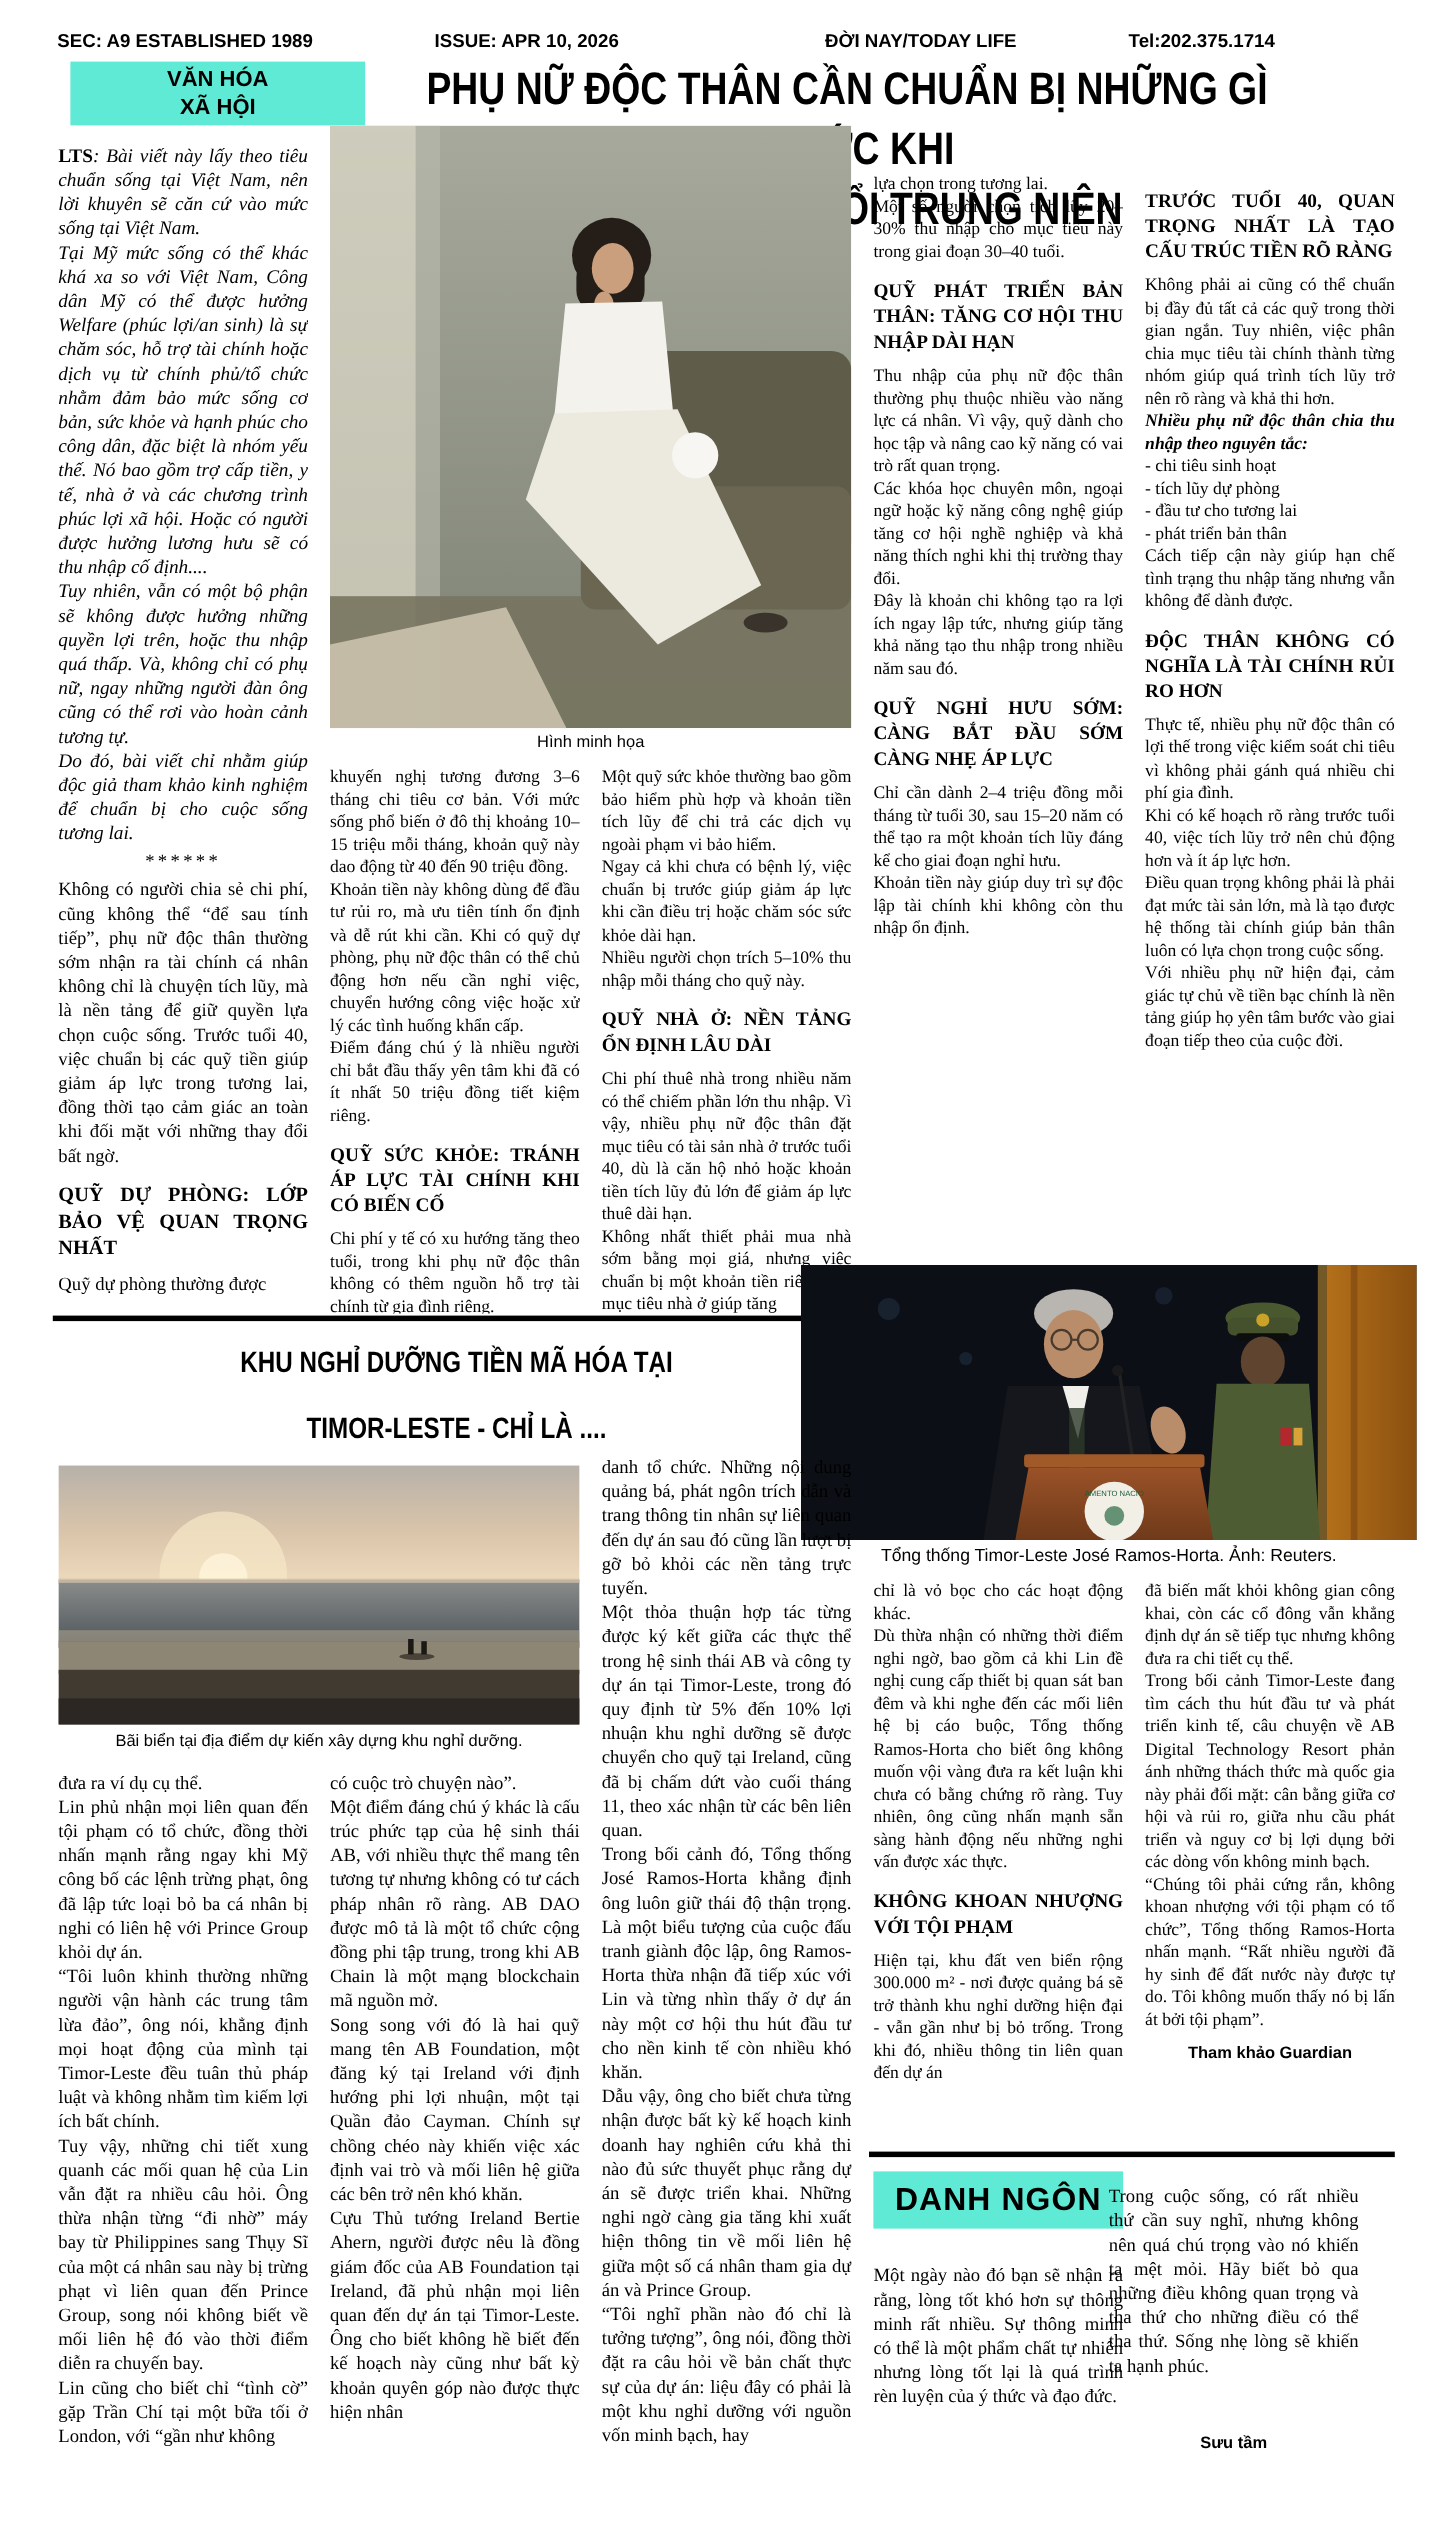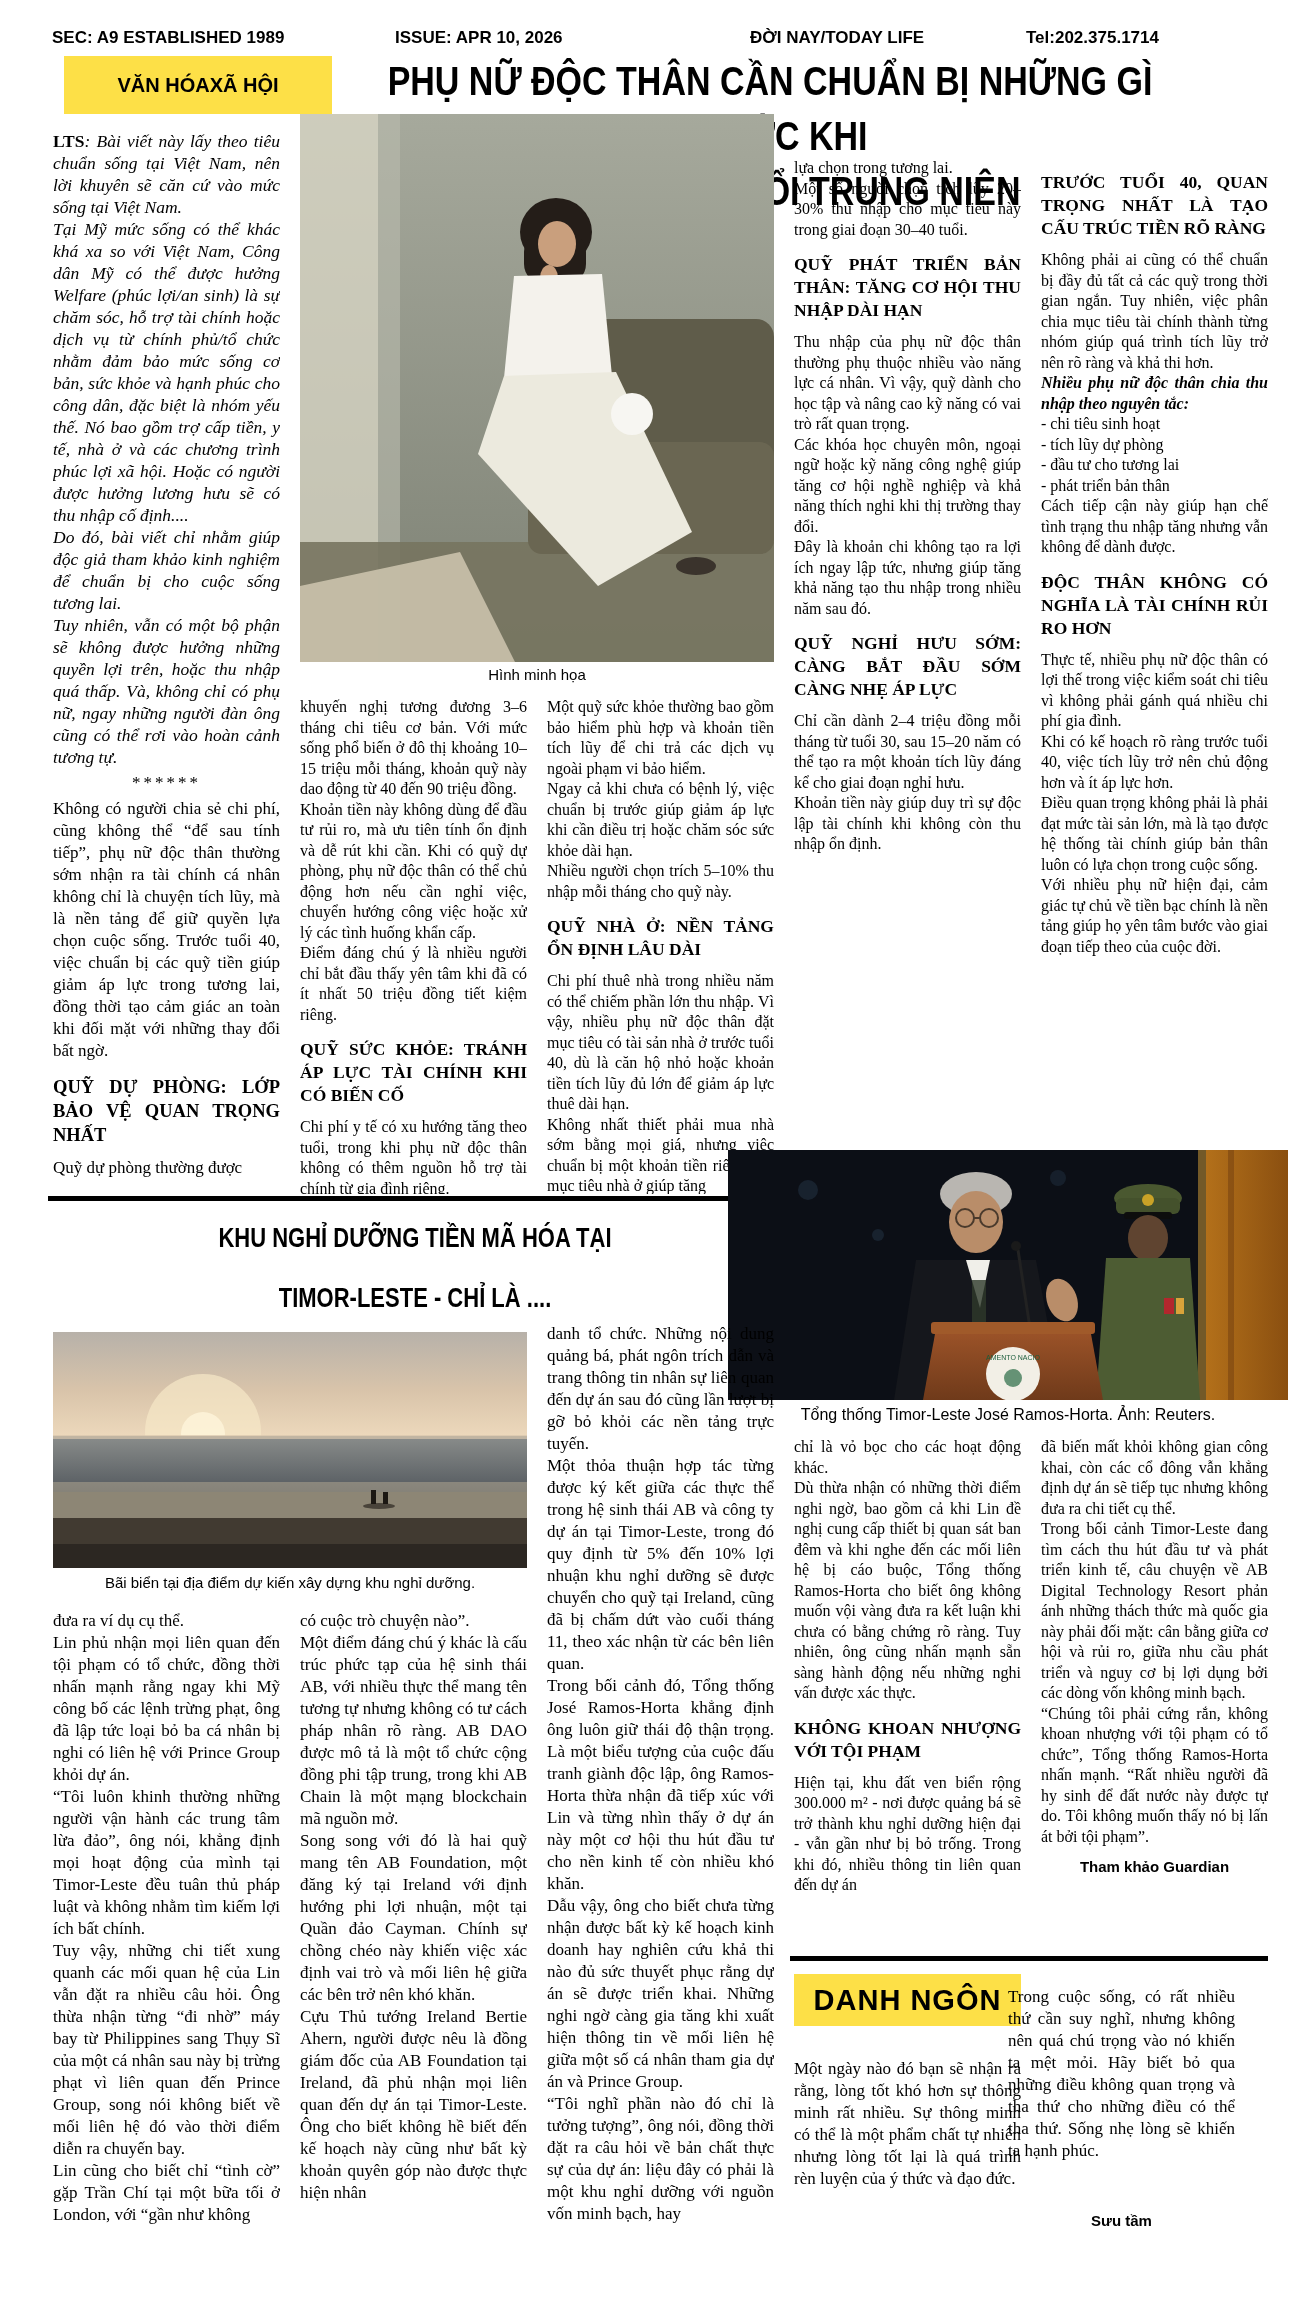--- a/index.html
+++ b/index.html
@@ -7,21 +7,21 @@
   .page { position:relative; width:1315px; height:2297px; background:#fff;
           font-family:"Liberation Serif", serif; color:#000; overflow:hidden;border-radius:32px; }
 
   .mast-item { position:absolute; top:28px; font-family:"Liberation Sans",sans-serif;
                font-weight:bold; font-size:17px; white-space:nowrap; }
   #mast-sec   { left:52px; }
   #mast-issue { left:395px; }
   #mast-title { left:750px; }
   #mast-tel   { left:1026px; }
 
-  .ybox { position:absolute; background:#fde047; display:flex; flex-direction:row;
+  .ybox { position:absolute; background:#5eead4; display:flex; flex-direction:column;
           align-items:center; justify-content:center; font-family:"Liberation Sans",sans-serif; }
   #section-box { left:64px; top:56px; width:268px; height:58px; font-weight:bold;
                  font-size:20px; line-height:26px; text-align:center; }
   #danhngon-box { left:794px; top:1974px; width:227px; height:52px; font-weight:bold;
                   font-size:29px; letter-spacing:1px; }
 
   .headline { position:absolute; font-family:"Liberation Sans",sans-serif; font-weight:bold;
               text-align:center; }
   .headline .inner { transform:scaleY(1.22); transform-origin:top center; }
   #a1-headline { left:320px; top:54px; width:900px; font-size:34px; line-height:45px; }
@@ -113,22 +113,22 @@
       <path d="M204,262 L316,258 L392,418 L298,472 L178,340 Z" fill="#eceade"></path>
       <circle cx="332" cy="300" r="21" fill="#f7f6f2"></circle>
       <ellipse cx="396" cy="452" rx="20" ry="9" fill="#3a332c"></ellipse>
     </svg>
   </div>
   <div class="cap" id="photo1cap">Hình minh họa</div>
 
   <div class="col" id="a1c1">
       <div class="blk lede"><b>LTS</b>: Bài viết này lấy theo tiêu chuẩn sống tại Việt Nam, nên lời khuyên sẽ căn cứ vào mức sống tại Việt Nam.</div>
       <div class="blk lede">Tại Mỹ mức sống có thể khác khá xa so với Việt Nam, Công dân Mỹ có thể được hưởng Welfare (phúc lợi/an sinh) là sự chăm sóc, hỗ trợ tài chính hoặc dịch vụ từ chính phủ/tổ chức nhằm đảm bảo mức sống cơ bản, sức khỏe và hạnh phúc cho công dân, đặc biệt là nhóm yếu thế. Nó bao gồm trợ cấp tiền, y tế, nhà ở và các chương trình phúc lợi xã hội. Hoặc có người được hưởng lương hưu sẽ có thu nhập cố định....</div>
+      <div class="blk lede">Tuy nhiên, vẫn có một bộ phận sẽ không được hưởng những quyền lợi trên, hoặc thu nhập quá thấp. Và, không chỉ có phụ nữ, ngay những người đàn ông cũng có thể rơi vào hoàn cảnh tương tự.</div>
       <div class="blk lede">Do đó, bài viết chỉ nhằm giúp độc giả tham khảo kinh nghiệm để chuẩn bị cho cuộc sống tương lai.</div>
-      <div class="blk lede">Tuy nhiên, vẫn có một bộ phận sẽ không được hưởng những quyền lợi trên, hoặc thu nhập quá thấp. Và, không chỉ có phụ nữ, ngay những người đàn ông cũng có thể rơi vào hoàn cảnh tương tự.</div>
       <div class="blk stars">******</div>
       <div class="blk p">Không có người chia sẻ chi phí, cũng không thể “để sau tính tiếp”, phụ nữ độc thân thường sớm nhận ra tài chính cá nhân không chỉ là chuyện tích lũy, mà là nền tảng để giữ quyền lựa chọn cuộc sống. Trước tuổi 40, việc chuẩn bị các quỹ tiền giúp giảm áp lực trong tương lai, đồng thời tạo cảm giác an toàn khi đối mặt với những thay đổi bất ngờ.</div>
       <div class="blk heading">QUỸ DỰ PHÒNG: LỚP BẢO VỆ QUAN TRỌNG NHẤT</div>
       <div class="blk p">Quỹ dự phòng thường được</div>
     </div>
   <div class="col colsm" id="a1c2">
       <div class="blk p">khuyến nghị tương đương 3–6 tháng chi tiêu cơ bản. Với mức sống phổ biến ở đô thị khoảng 10–15 triệu mỗi tháng, khoản quỹ này dao động từ 40 đến 90 triệu đồng.</div>
       <div class="blk p">Khoản tiền này không dùng để đầu tư rủi ro, mà ưu tiên tính ổn định và dễ rút khi cần. Khi có quỹ dự phòng, phụ nữ độc thân có thể chủ động hơn nếu cần nghỉ việc, chuyển hướng công việc hoặc xử lý các tình huống khẩn cấp.</div>
       <div class="blk p">Điểm đáng chú ý là nhiều người chỉ bắt đầu thấy yên tâm khi đã có ít nhất 50 triệu đồng tiết kiệm riêng.</div>
       <div class="blk heading">QUỸ SỨC KHỎE: TRÁNH ÁP LỰC TÀI CHÍNH KHI CÓ BIẾN CỐ</div>

